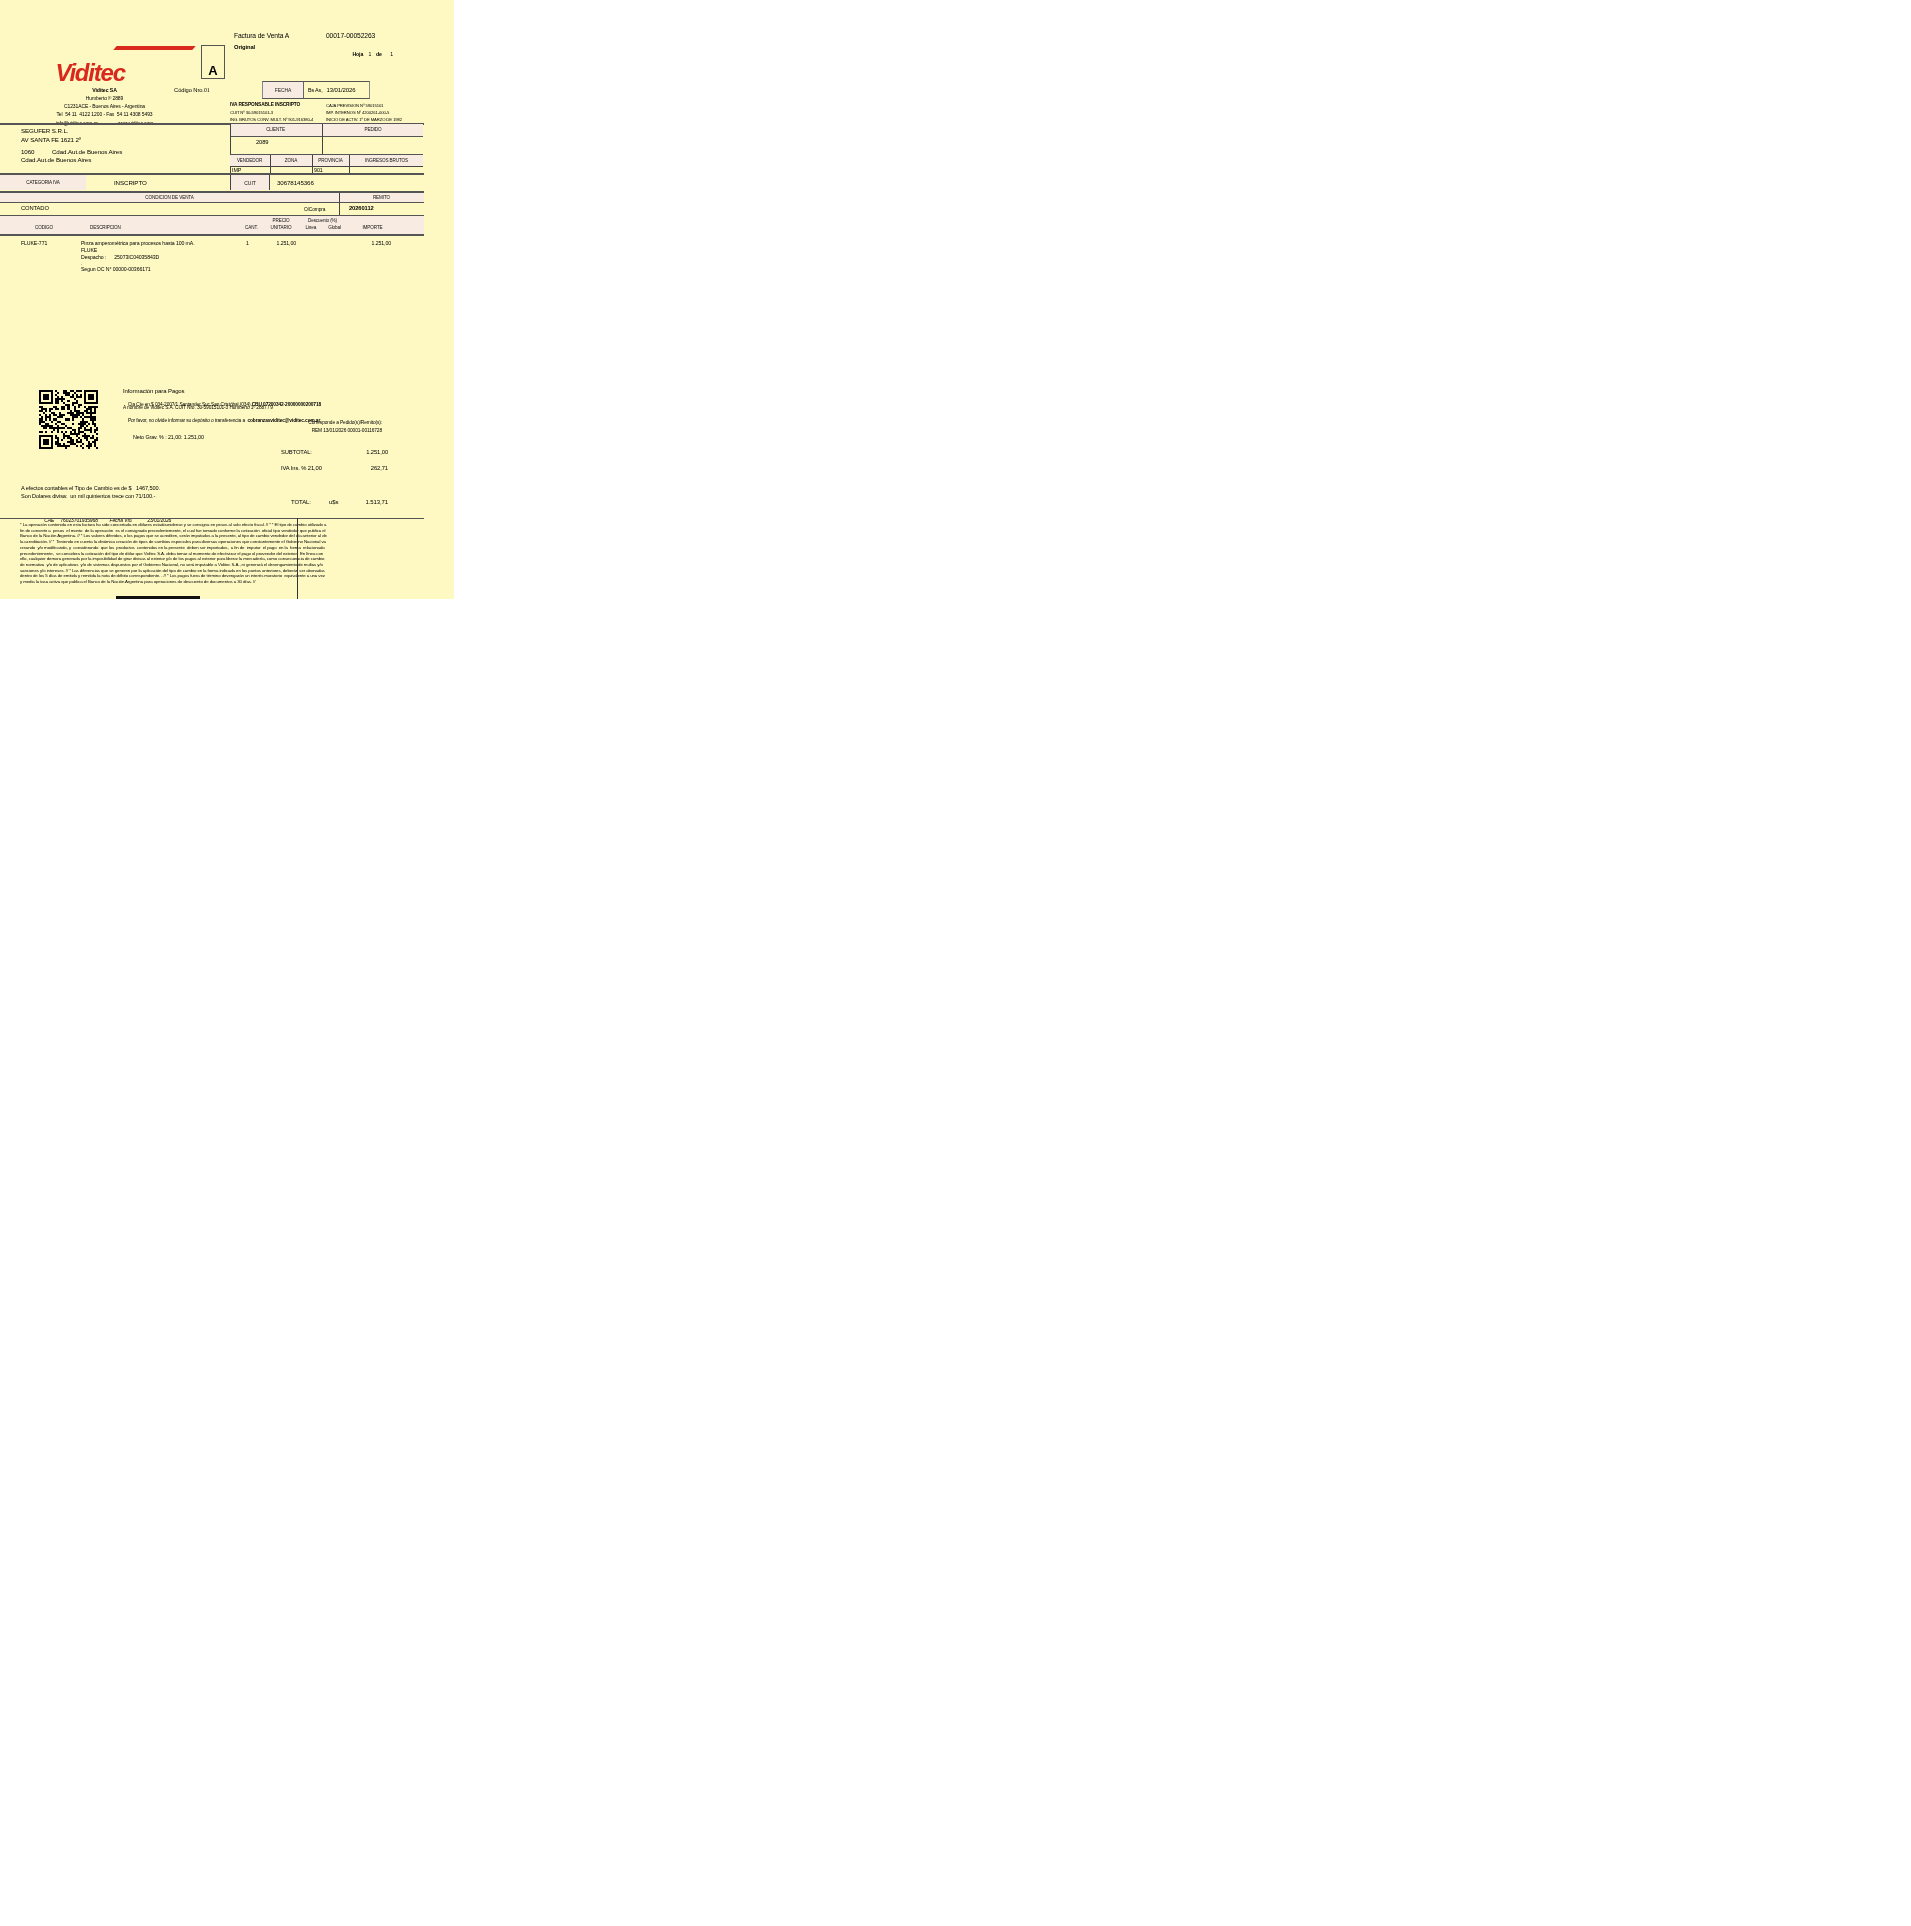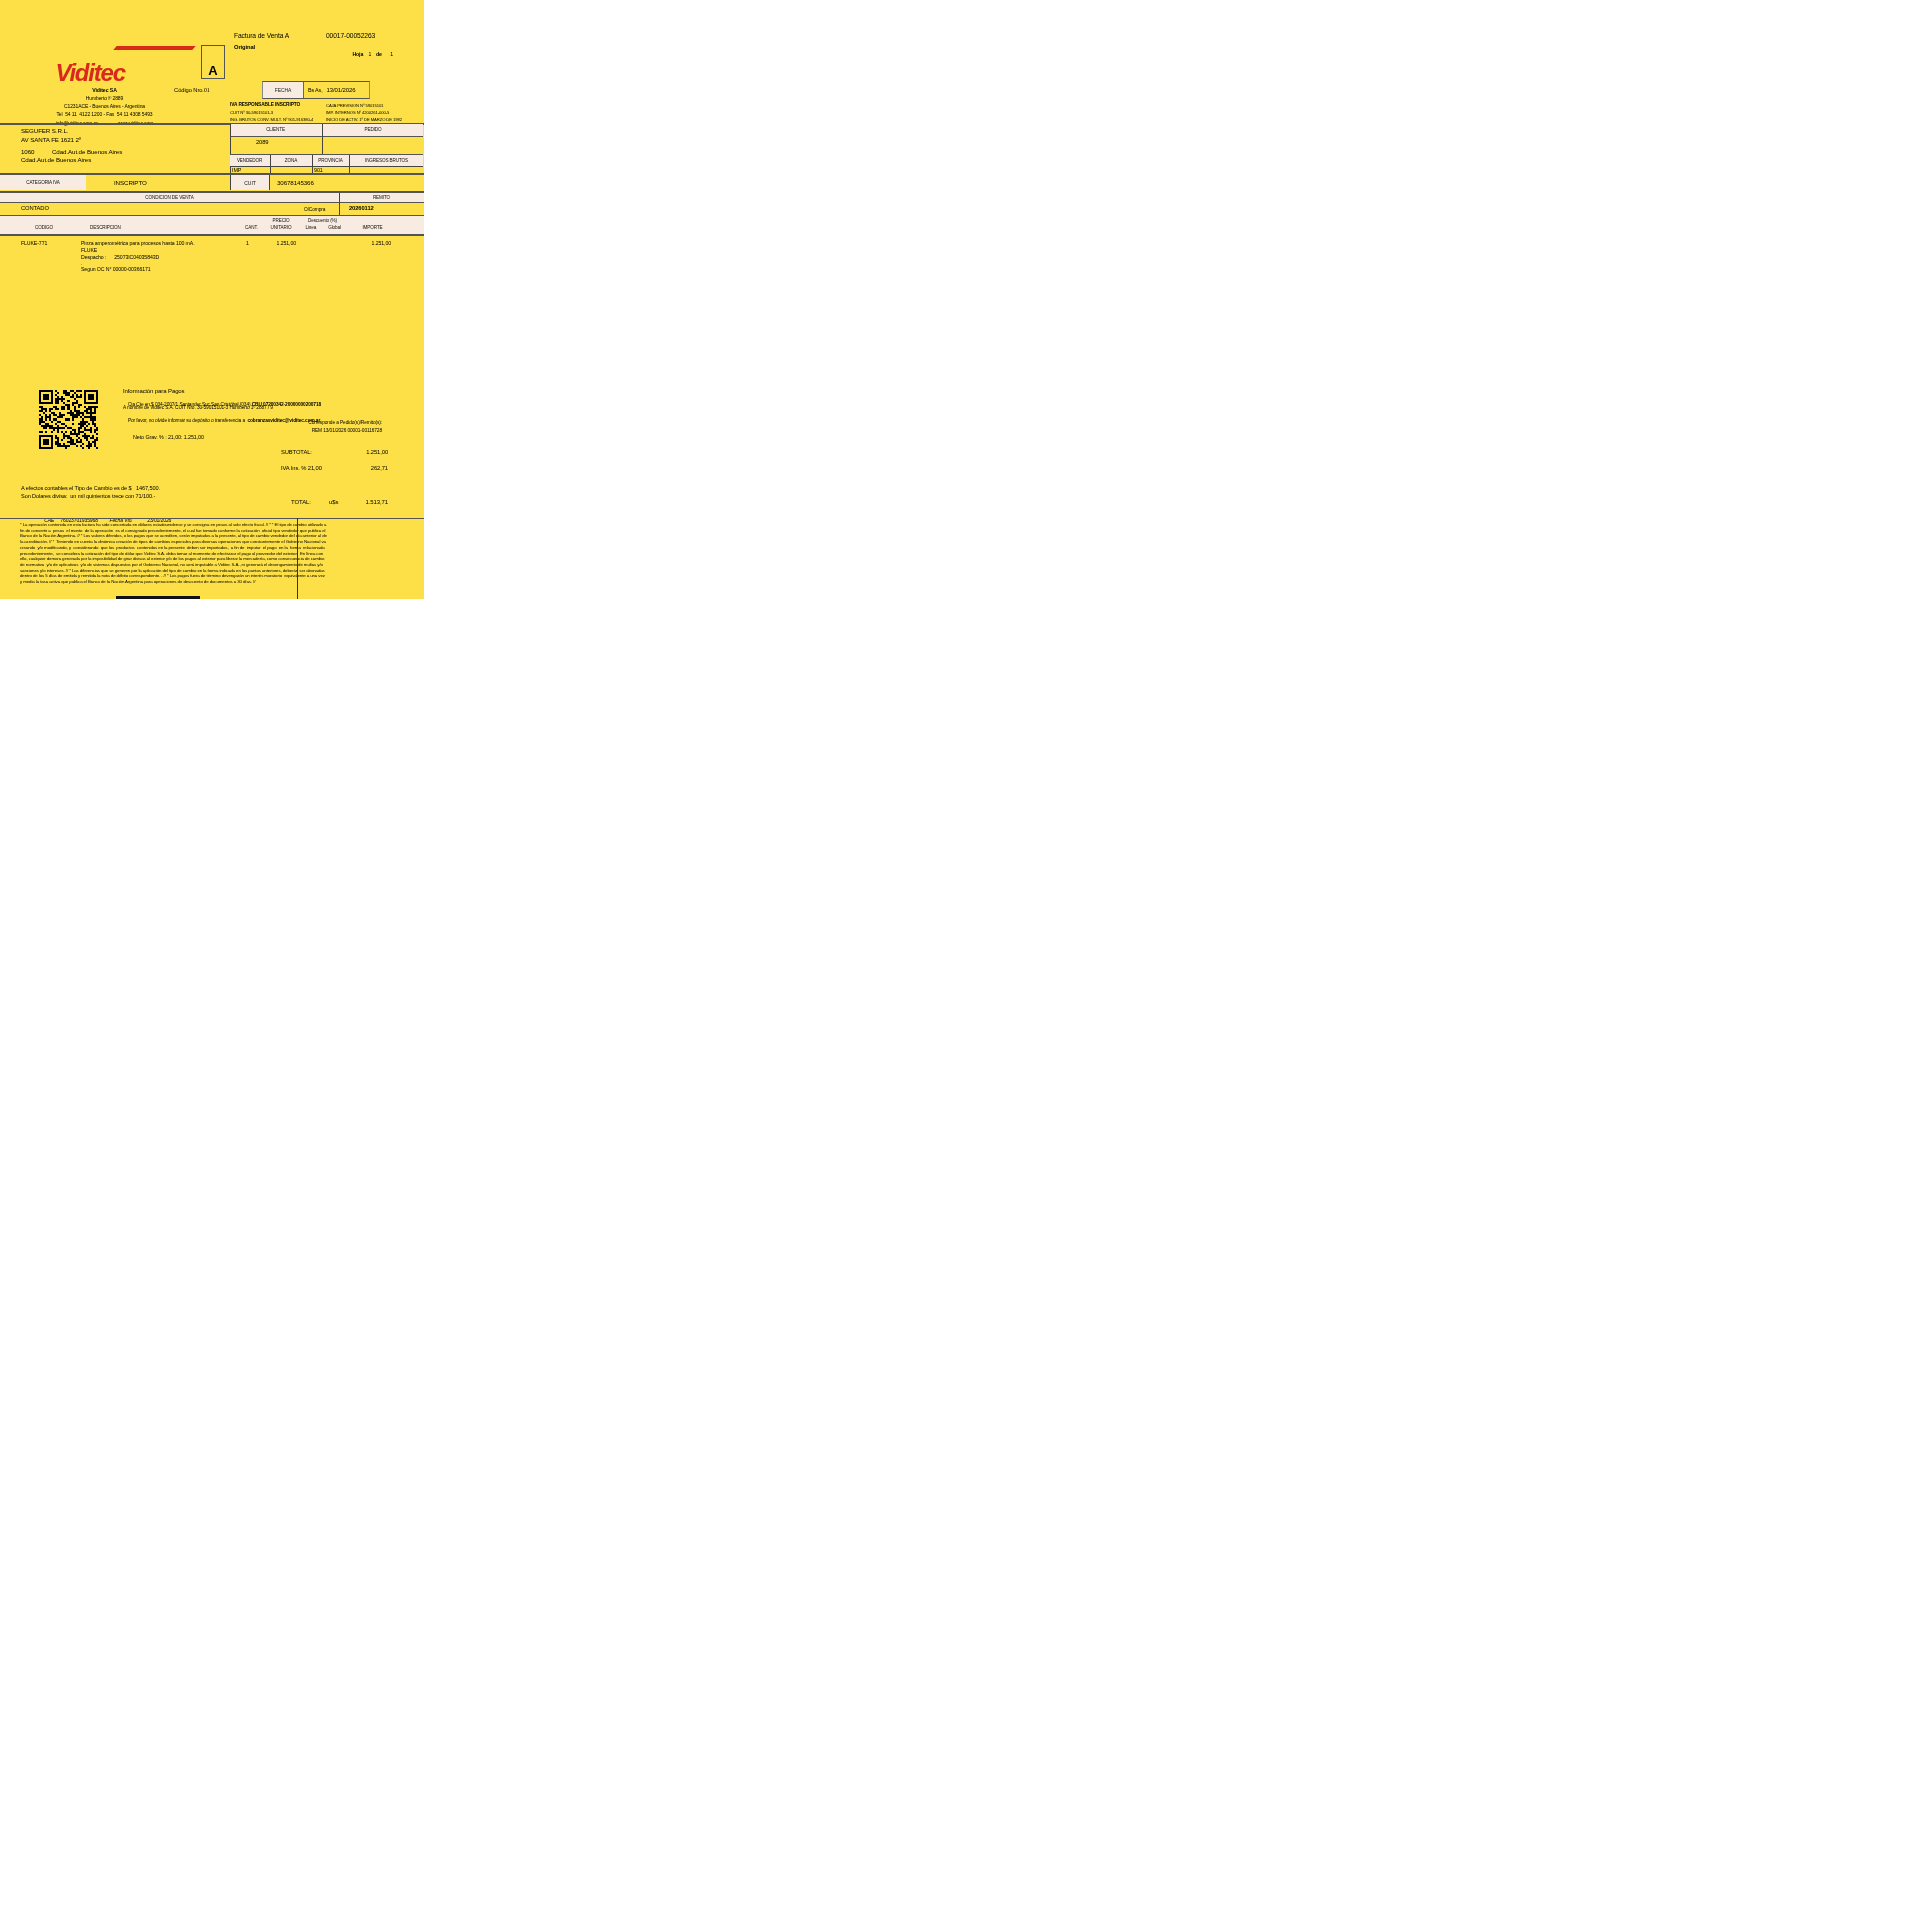--- a/index.html
+++ b/index.html
@@ -1,17 +1,17 @@
 <!DOCTYPE html>
 <html style="font-size:6.2px"><head>
 <meta charset="utf-8">
 <style>
   html,body{margin:0;padding:0;background:#ffffff;}
-  .page{position:relative;width:424px;height:599px;background:#fde047;
-        font-family:"Liberation Sans",sans-serif;color:#000;overflow:hidden;letter-spacing:-0.1px;}
+  .page{position:relative;width:424px;height:599px;background:#fef9c3;
+        font-family:"Liberation Sans",sans-serif;color:#000;overflow:hidden;letter-spacing:-0.1px;padding-left:30px;}
   .t{position:absolute;white-space:pre;}
   .rule{position:absolute;left:0;width:424px;background:#555;}
   .hline{position:absolute;background:#555;}
   .vline{position:absolute;width:0.4px;background:#444;}
   .pink{background:#f8ece2;}
   .b{font-weight:bold;}
   .i{font-style:italic;}
   .right{text-align:right;}
   .serif{font-family:"Liberation Serif",serif;}
   .logo-text{font-style:italic;font-weight:bold;font-size:24px;color:#d9291c;letter-spacing:-1.2px;line-height:1;}

